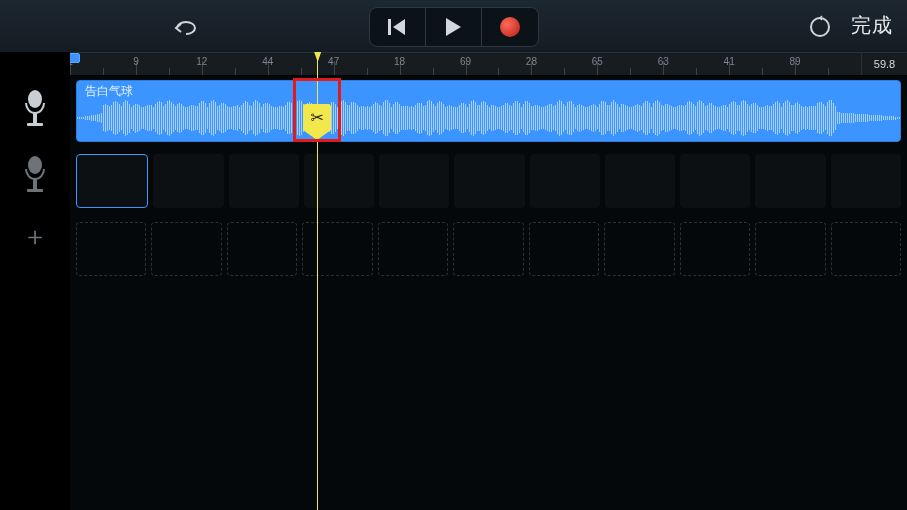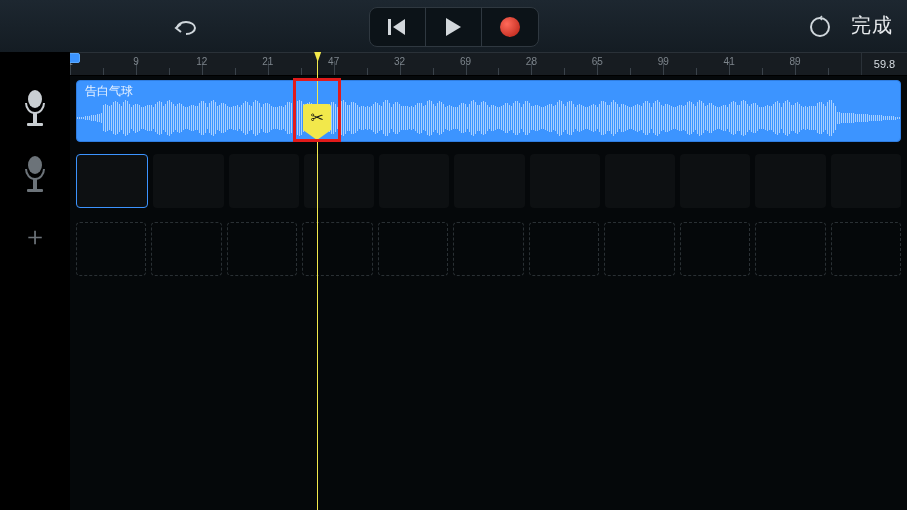--- a/index.html
+++ b/index.html
@@ -297,39 +297,39 @@
       <div class="tick major" style="left: 0px;"></div>
       <div class="tick-label" style="left: 0px;">1</div>
       <div class="tick minor" style="left: 32.9583px;"></div>
       <div class="tick major" style="left: 65.9167px;"></div>
       <div class="tick-label" style="left: 65.9167px;">9</div>
       <div class="tick minor" style="left: 98.875px;"></div>
       <div class="tick major" style="left: 131.833px;"></div>
       <div class="tick-label" style="left: 131.833px;">12</div>
       <div class="tick minor" style="left: 164.792px;"></div>
       <div class="tick major" style="left: 197.75px;"></div>
-      <div class="tick-label" style="left: 197.75px;">21</div>
+      <div class="tick-label" style="left: 197.75px;">44</div>
       <div class="tick minor" style="left: 230.708px;"></div>
       <div class="tick major" style="left: 263.667px;"></div>
       <div class="tick-label" style="left: 263.667px;">47</div>
       <div class="tick minor" style="left: 296.625px;"></div>
       <div class="tick major" style="left: 329.583px;"></div>
-      <div class="tick-label" style="left: 329.583px;">32</div>
+      <div class="tick-label" style="left: 329.583px;">18</div>
       <div class="tick minor" style="left: 362.542px;"></div>
       <div class="tick major" style="left: 395.5px;"></div>
       <div class="tick-label" style="left: 395.5px;">69</div>
       <div class="tick minor" style="left: 428.458px;"></div>
       <div class="tick major" style="left: 461.417px;"></div>
       <div class="tick-label" style="left: 461.417px;">28</div>
       <div class="tick minor" style="left: 494.375px;"></div>
       <div class="tick major" style="left: 527.333px;"></div>
       <div class="tick-label" style="left: 527.333px;">65</div>
       <div class="tick minor" style="left: 560.292px;"></div>
       <div class="tick major" style="left: 593.25px;"></div>
-      <div class="tick-label" style="left: 593.25px;">99</div>
+      <div class="tick-label" style="left: 593.25px;">63</div>
       <div class="tick minor" style="left: 626.208px;"></div>
       <div class="tick major" style="left: 659.167px;"></div>
       <div class="tick-label" style="left: 659.167px;">41</div>
       <div class="tick minor" style="left: 692.125px;"></div>
       <div class="tick major" style="left: 725.083px;"></div>
       <div class="tick-label" style="left: 725.083px;">89</div>
       <div class="tick minor" style="left: 758.042px;"></div>
     </div>
   <div class="loop-region" id="loop-region" style="left: -2px; width: 12.3594px;"></div>
   <div class="ruler-right">59.8</div>

